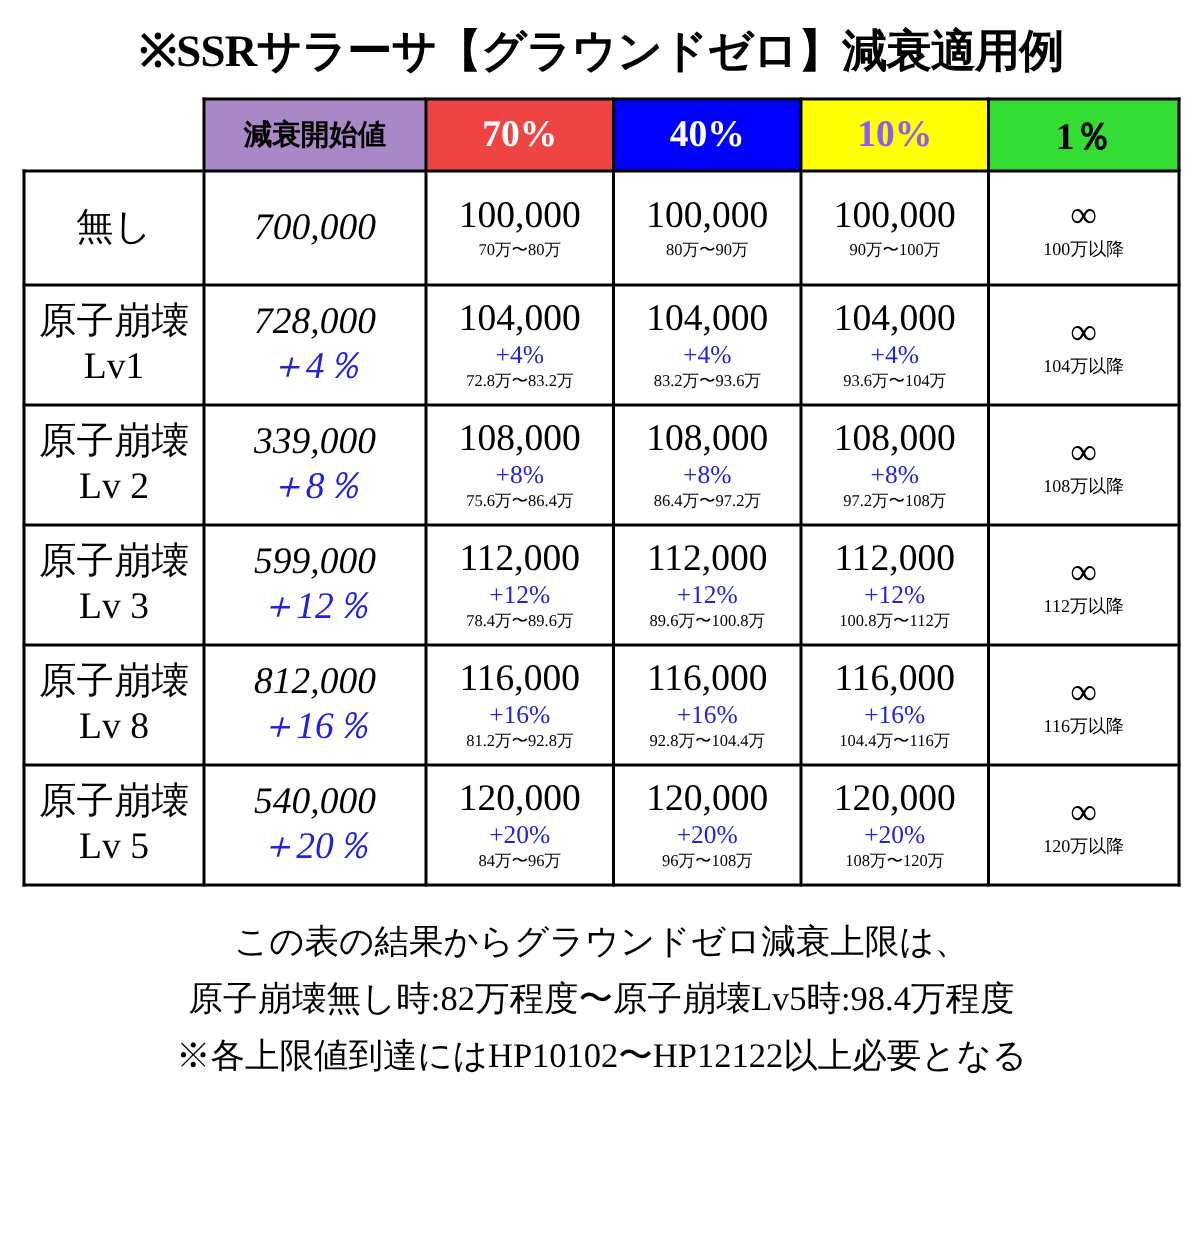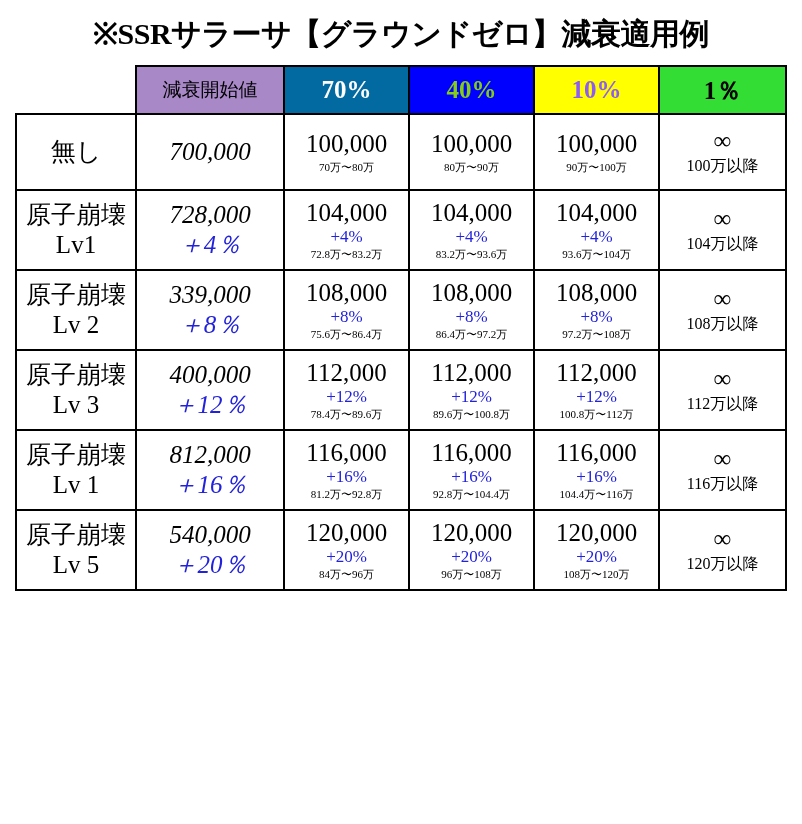--- a/index.html
+++ b/index.html
@@ -51,30 +51,30 @@
   .hdr-band {
     background: #00ffff;
     font-size: 27px;
     height: 48px;
     font-weight: normal;
   }
   .hdr-start {
     background: #a988c8;
     font-size: 19px;
     height: 46px;
-    font-weight: normal;
+    font-weight: bold;
     margin-left: 40px;
   }
   .pct {
     height: 46px;
     font-size: 25px;
     font-weight: bold;
   }
-  .pct70 { background: #0369a1; color: #ffffff; }
-  .pct40 { background: #0000ff; color: #84cc16; margin-left: 20px; }
+  .pct70 { background: #ef4444; color: #ffffff; }
+  .pct40 { background: #0000ff; color: #ffffff; margin-left: 20px; }
   .pct10 { background: #ffff00; color: #8b5cf6; }
   .pct1  { background: #33dd33; color: #000000; }
 
   .rowname {
     font-size: 25px;
     line-height: 1.22;
     padding: 3px 2px;
   }
   .rowname .lv { display: block; }
   .startval {
@@ -89,21 +89,21 @@
     font-size: 25px;
   }
   .cell {
     padding: 4px 2px 5px 2px;
     line-height: 1.15;
   }
   .cell .big { font-size: 25px; display: block; }
   .cell .pctup { font-size: 17px; color: #2222dd; display: block; margin-top: -1px; }
   .cell .range { font-size: 11px; display: block; margin-top: 2px; }
   .cell .inf { font-size: 25px; display: block; line-height: 1.0; }
-  .cell .after { font-size: 16px; display: block; margin-top: 4px; }
+  .cell .after { font-size: 12px; display: block; margin-top: 4px; }
 
   .row-h-first td { height: 74px; }
   .row-h td { height: 78px; }
 
   .footer {
     text-align: center;
     margin-top: 18px;
   }
   .footer div {
     font-size: 23px;
@@ -222,21 +222,21 @@
           <span class="after">108万以降</span>
         </td>
       </tr>
 
       <tr class="row-h">
         <td class="rowname">
           <span>原子崩壊</span>
           <span class="lv">Lv 3</span>
         </td>
         <td class="startval">
-          <span>400,000</span>
+          <span>599,000</span>
           <span class="delta">＋12％</span>
         </td>
         <td class="cell">
           <span class="big">112,000</span>
           <span class="pctup">+12%</span>
           <span class="range">78.4万〜89.6万</span>
         </td>
         <td class="cell">
           <span class="big">112,000</span>
           <span class="pctup">+12%</span>
@@ -249,21 +249,21 @@
         </td>
         <td class="cell">
           <span class="inf">∞</span>
           <span class="after">112万以降</span>
         </td>
       </tr>
 
       <tr class="row-h">
         <td class="rowname">
           <span>原子崩壊</span>
-          <span class="lv">Lv 1</span>
+          <span class="lv">Lv 8</span>
         </td>
         <td class="startval">
           <span>812,000</span>
           <span class="delta">＋16％</span>
         </td>
         <td class="cell">
           <span class="big">116,000</span>
           <span class="pctup">+16%</span>
           <span class="range">81.2万〜92.8万</span>
         </td>
@@ -308,14 +308,19 @@
           <span class="range">108万〜120万</span>
         </td>
         <td class="cell">
           <span class="inf">∞</span>
           <span class="after">120万以降</span>
         </td>
       </tr>
     </tbody>
   </table>
 
+  <div class="footer">
+    <div>この表の結果からグラウンドゼロ減衰上限は、</div>
+    <div>原子崩壊無し時:82万程度〜原子崩壊Lv5時:98.4万程度</div>
+    <div>※各上限値到達にはHP10102〜HP12122以上必要となる</div>
+  </div>
 
 </div>
 
 </body></html>

